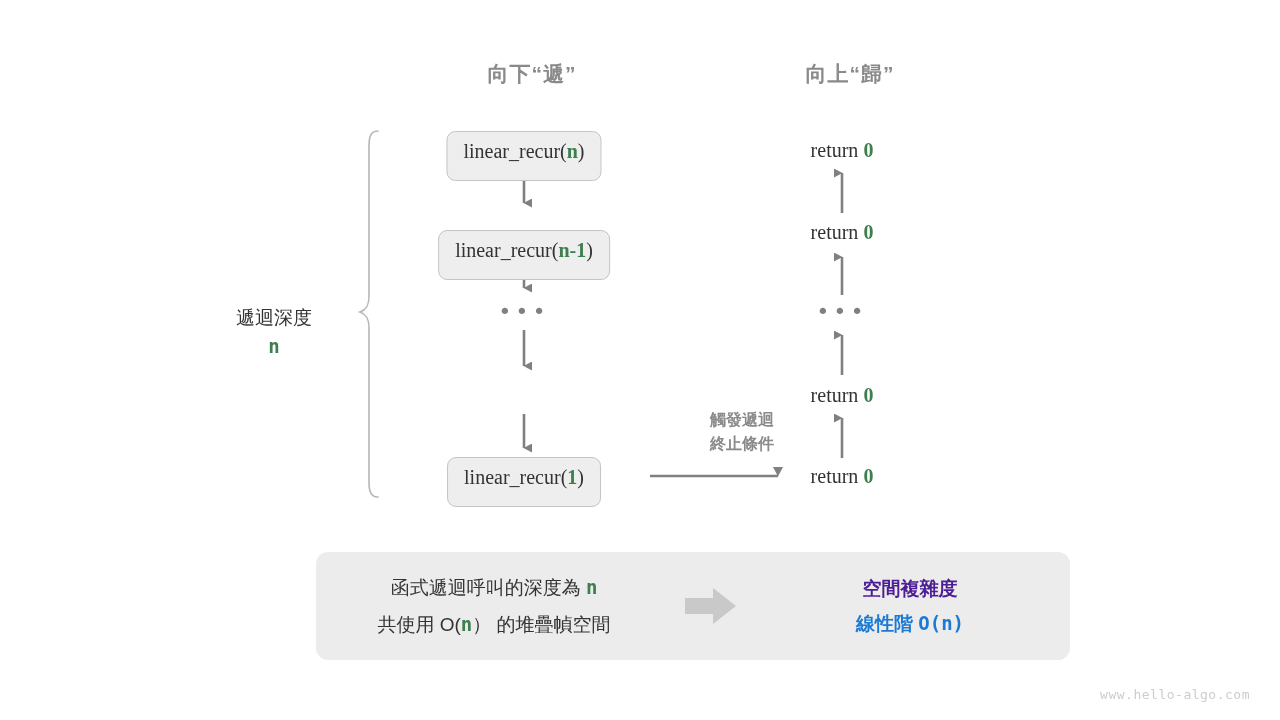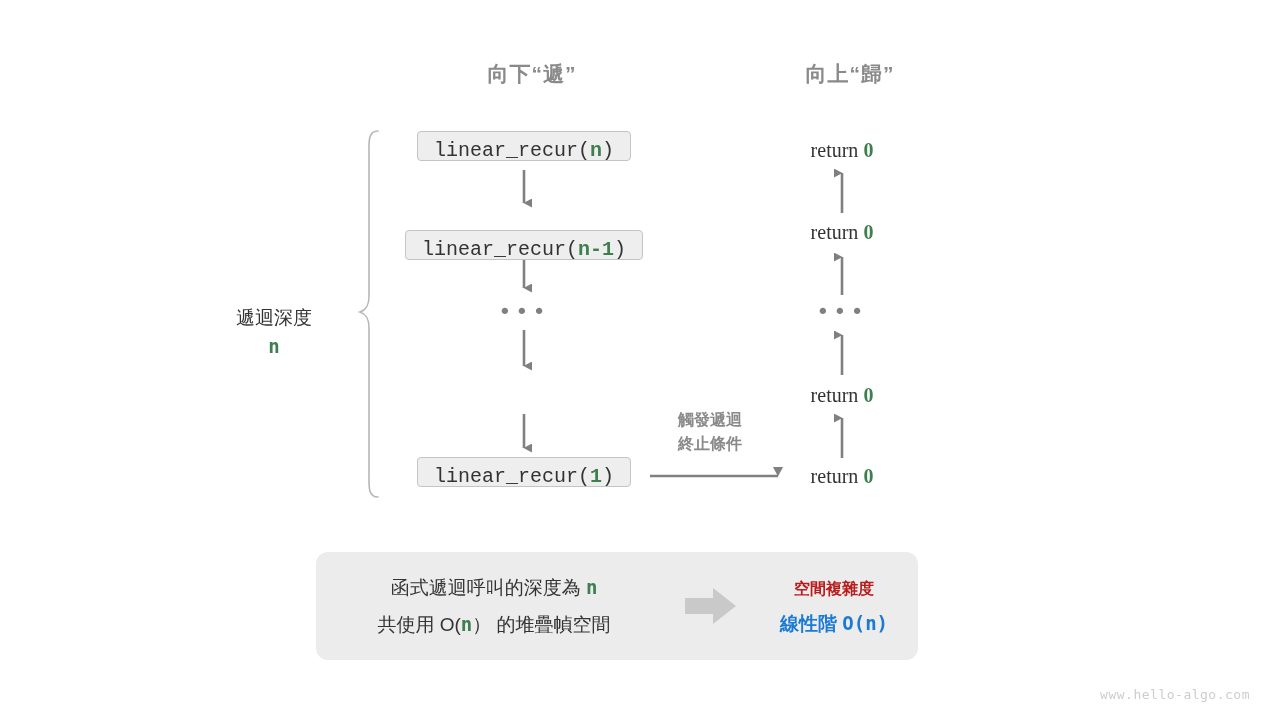--- a/index.html
+++ b/index.html
@@ -33,26 +33,26 @@
   }
   #header-down { left: 524px; top: 60px; }
   #header-up   { left: 842px; top: 60px; }
 
   
   .call-box {
     position: absolute;
     transform: translateX(-50%);
     background: #eeeeee;
     border: 1.5px solid #c4c4c4;
-    border-radius: 4px;
-    height: 30px;
+    border-radius: 9px;
+    height: 50px;
     line-height: 38px;
     padding: 0 16px;
     box-sizing: border-box;
-    font-family: Liberation Mono, monospace;
+    font-family: Liberation Serif, serif;
     font-size: 20px;
     color: #333333;
     white-space: nowrap;
     text-align: center;
   }
   .call-box .arg {
     color: #3d7f4e;
     font-weight: bold;
   }
 
@@ -121,28 +121,29 @@
   
   .mid-note {
     position: absolute;
     transform: translateX(-50%);
     text-align: center;
     font-size: 16px;
     font-weight: bold;
     color: #8a8a8a;
     line-height: 24px;
     white-space: nowrap;
+    margin-left: 32px;
   }
 
   
   .summary {
     position: absolute;
     left: 316px;
     top: 552px;
-    width: 602px;
+    width: 754px;
     height: 108px;
     background: #ececec;
     border-radius: 12px;
     display: flex;
     align-items: center;
     box-sizing: border-box;
   }
   .summary-left {
     flex: 0 0 auto;
     width: 356px;
@@ -165,23 +166,23 @@
     align-items: center;
     justify-content: center;
   }
   .summary-right {
     flex: 1 1 auto;
     text-align: center;
     white-space: nowrap;
   }
   .summary-right .head {
     display: block;
-    font-size: 16px;
-    font-weight: bold;
-    color: #b91c1c;
+    font-size: 19px;
+    font-weight: bold;
+    color: #4c1d95;
     line-height: 34px;
   }
   .summary-right .result {
     display: block;
     font-size: 19px;
     font-weight: bold;
     color: #1a7ad4;
     line-height: 34px;
   }
   .summary-right .result .mono {

